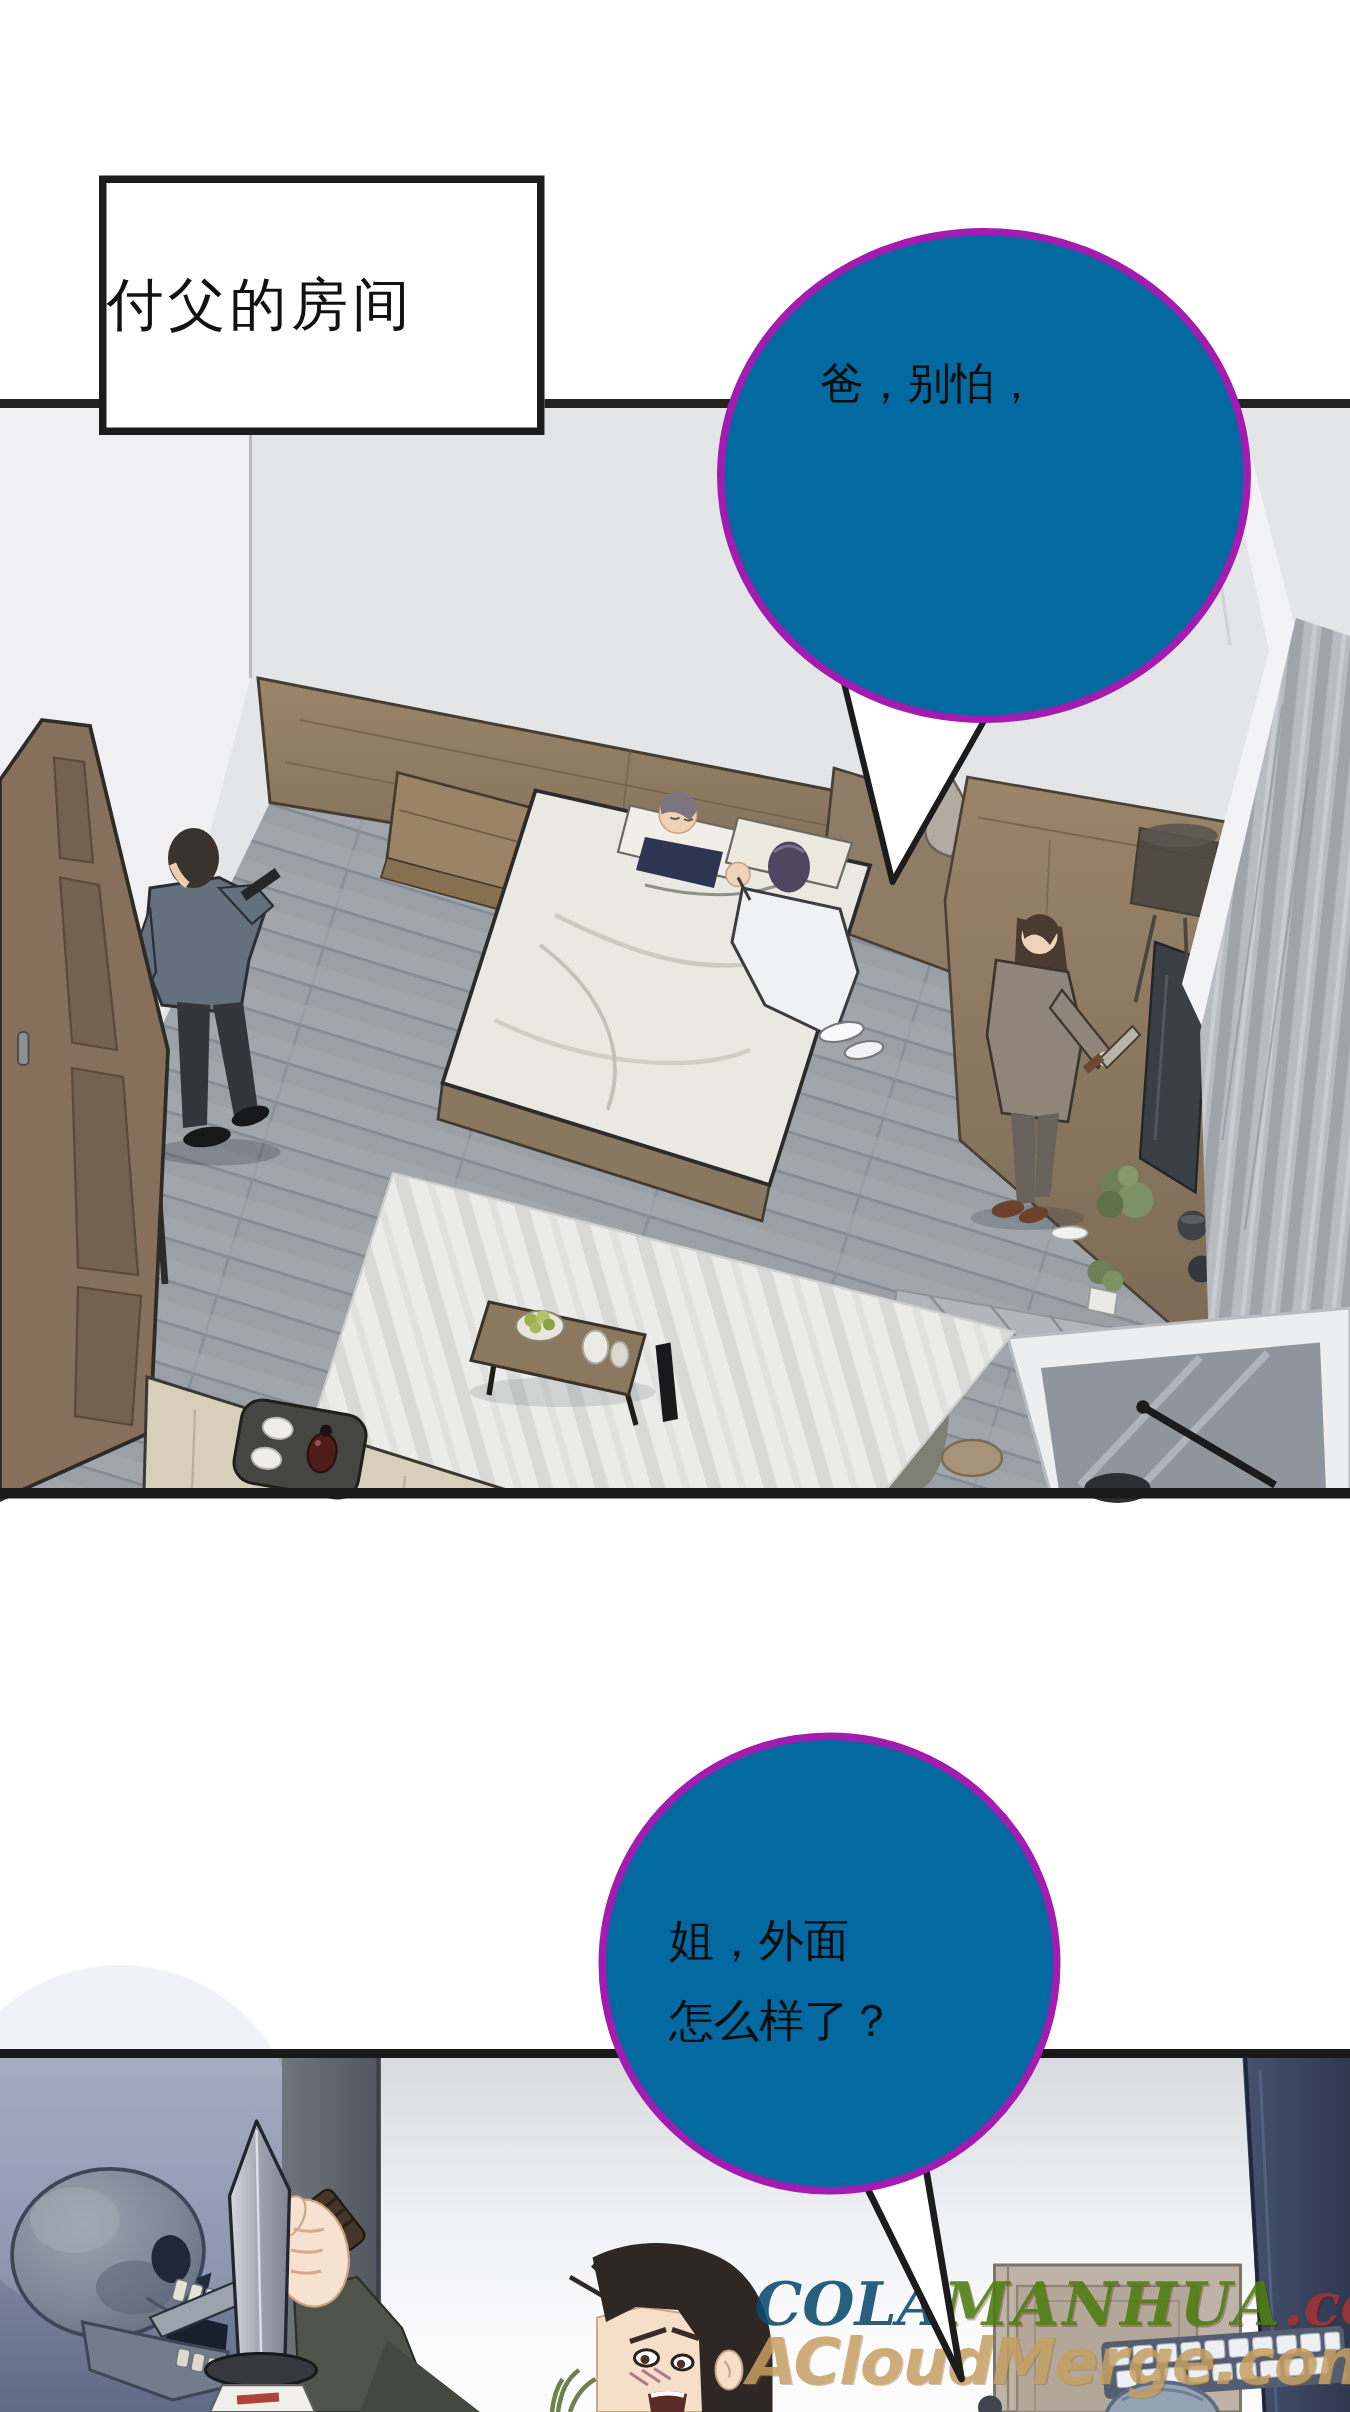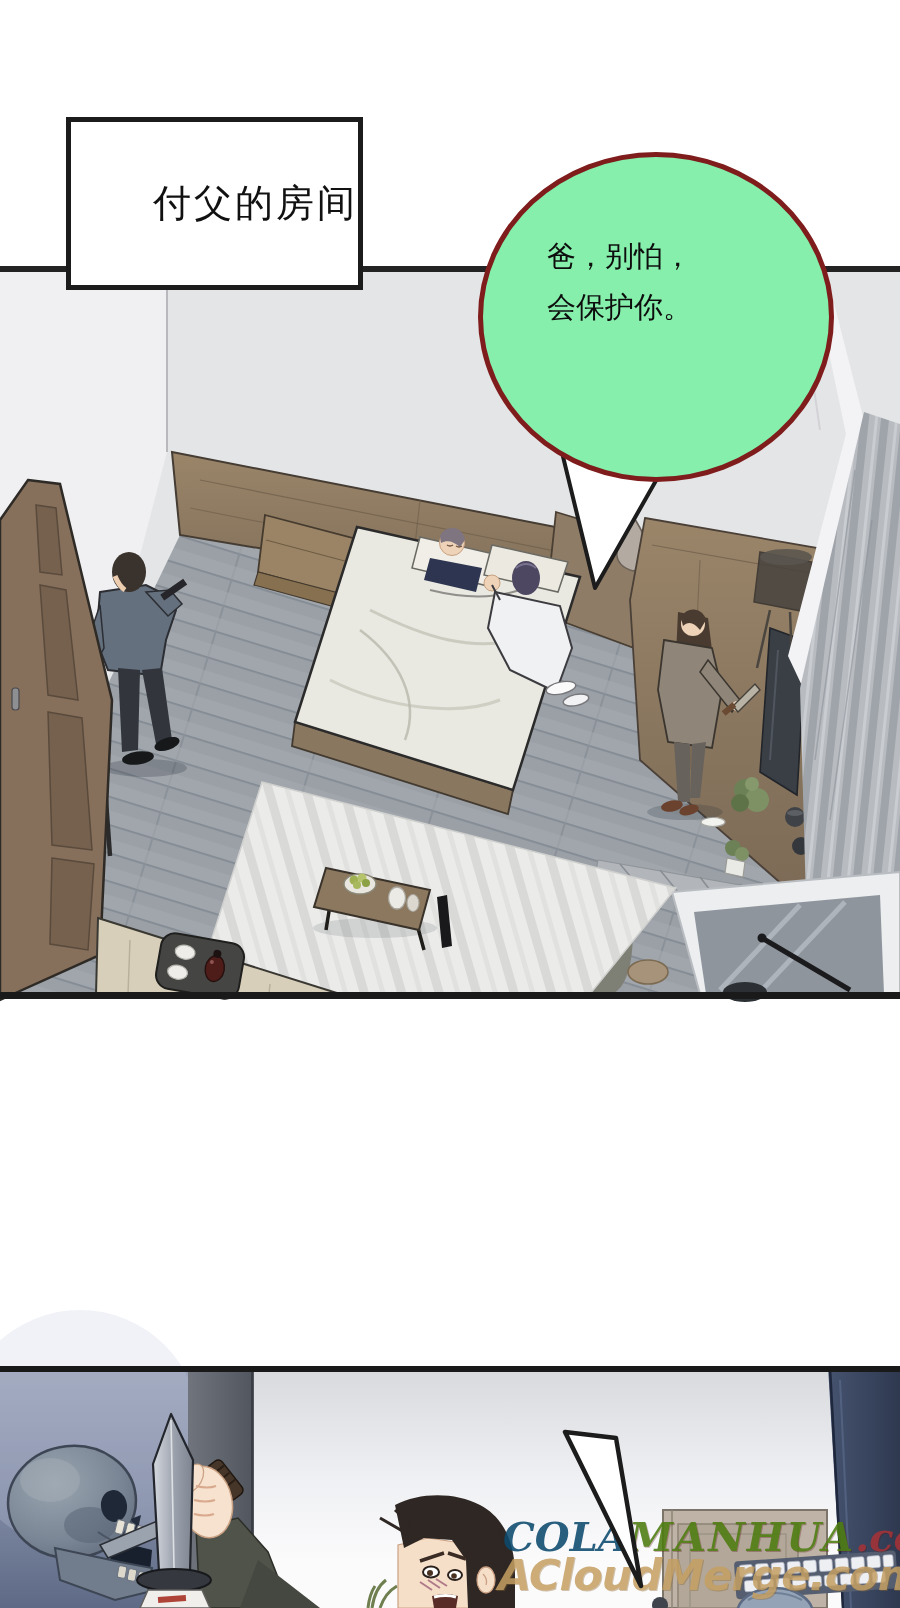--- a/index.html
+++ b/index.html
@@ -2,24 +2,24 @@
 <html><head>
 <meta charset="utf-8">
 <style>
   html,body{margin:0;padding:0;background:#fff;}
   .page{position:relative;width:900px;height:1608px;background:#ffffff;overflow:hidden;
         font-family:"Liberation Sans",sans-serif;}
   .abs{position:absolute;}
   svg{display:block;}
   
   .caption-box{left:66px;top:117px;width:297px;height:173px;background:#ffffff;
-    border:5px solid #1c1c1c;box-sizing:border-box;display:flex;align-items:center;justify-content:flex-end;}
+    border:5px solid #1c1c1c;box-sizing:border-box;display:flex;align-items:center;justify-content:flex-start;}
   .caption-box .txt{font-size:38px;letter-spacing:3px;color:#111;}
   
-  .bubble{background:#86efac;border:5px solid #7f1d1d;border-radius:50%;box-sizing:border-box;}
+  .bubble{background:#0369a1;border:5px solid #a21caf;border-radius:50%;box-sizing:border-box;}
   .bubble1{left:478px;top:152px;width:356px;height:330px;}
   .bubble1 .lines{position:absolute;left:64px;top:74px;font-size:29px;line-height:51px;color:#0d0d0d;white-space:nowrap;}
   .bubble2{left:399px;top:1155px;width:308px;height:308px;}
   .bubble2 .lines{position:absolute;left:42px;top:108px;font-size:30px;line-height:53px;color:#0d0d0d;white-space:nowrap;}
   
   .wm-line1{left:503px;top:1513px;font-family:"DejaVu Serif",serif;font-style:italic;font-weight:700;
     font-size:40px;opacity:.88;white-space:nowrap;}
   .wm-cola{color:#0c4a6e;text-align:center;}
   .wm-man{color:#4d7c0f;letter-spacing:2px;text-shadow:1px 1px 0 rgba(90,20,20,.35);}
   .wm-dom{color:#a53237;text-shadow:1px 1px 0 rgba(90,20,20,.35);}
@@ -391,27 +391,32 @@
   </g>
 </svg>
 
 <div class="abs caption-box">
   <span class="txt">付父的房间</span>
 </div>
 
 <div class="abs bubble bubble1">
   <div class="lines">
     <div>爸，别怕，</div>
-    <div>会保护你。</div>
   </div>
 </div>
 
 <div class="abs wm-line1">
   <span class="wm-cola">COLA</span><span class="wm-man">MANHUA</span><span class="wm-dom">.com</span>
 </div>
 <div class="abs wm-line2">ACloudMerge.com</div>
 
 <svg class="abs" style="left:0;top:0" width="900" height="1608" viewBox="0 0 900 1608" pointer-events="none">
   <polygon points="565,1432 616,1438 641,1586" fill="#ffffff" stroke="#1c1c1c" stroke-width="4.5" stroke-linejoin="round"></polygon>
 </svg>
 
-
+<div class="abs bubble bubble2">
+  <div class="lines">
+    <div>姐，外面</div>
+    <div>怎么样了？</div>
+  </div>
 </div>
 
+</div>
+
 </body></html>

